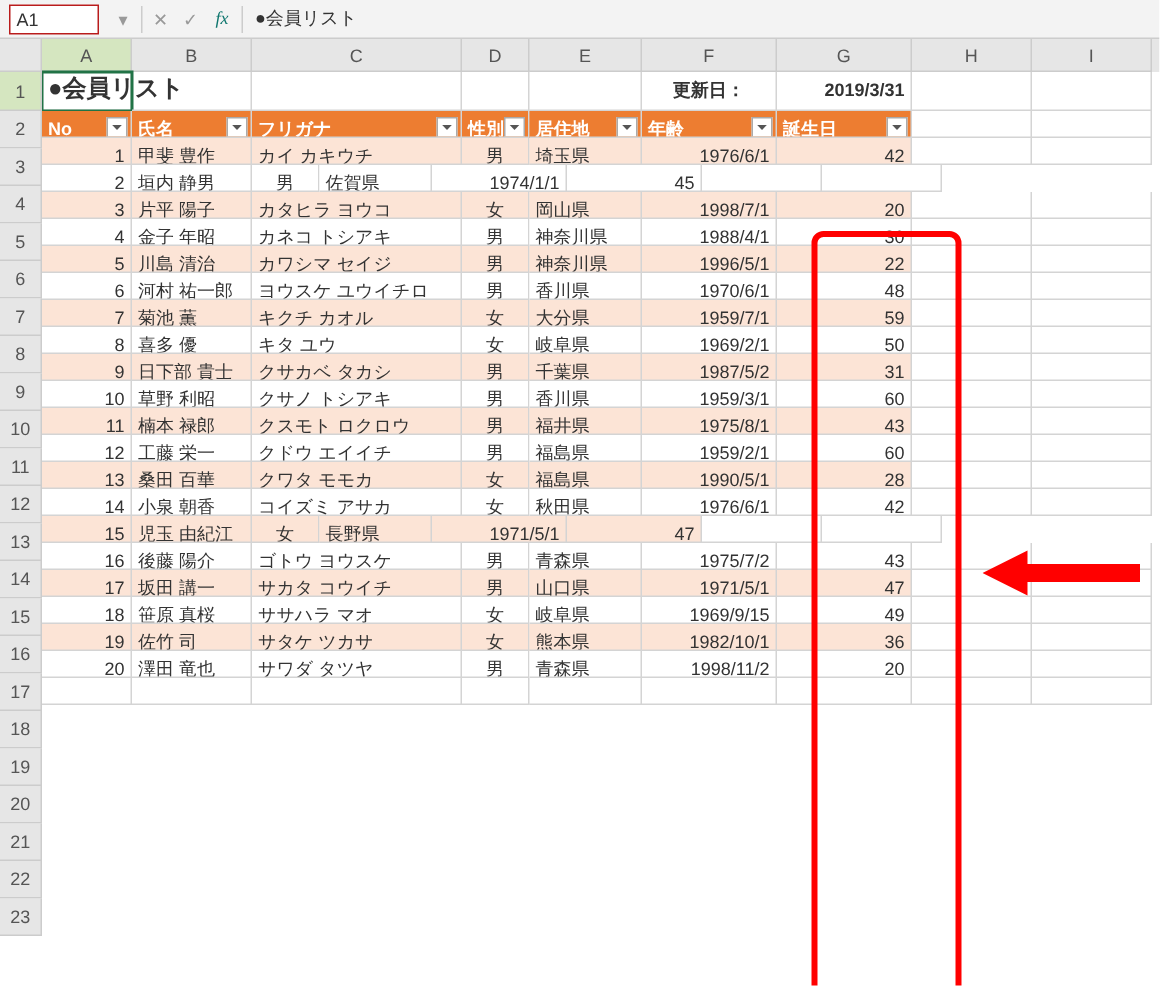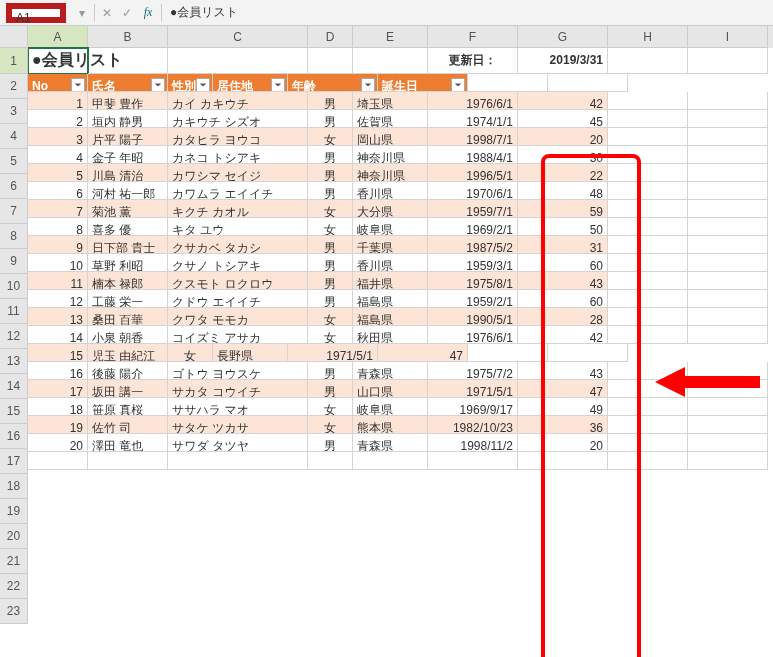--- a/index.html
+++ b/index.html
@@ -19,21 +19,21 @@
     align-items: center;
     height: 26px;
     border-bottom: 1px solid #ccc;
     background: #f3f3f3;
   }
   .name-box {
     width: 60px;
     height: 20px;
     margin: 0 6px;
     background: #fff;
-    border: 6px solid #b91c1c;
+    border: 1px solid #b91c1c;
     padding: 0 4px;
     line-height: 18px;
     font-size: 12px;
   }
   .fb-btn {
     width: 20px;
     text-align: center;
     color: #999;
     font-size: 12px;
   }
@@ -243,20 +243,25 @@
       <div class="cell wA thead"><span>No</span><span class="filter-btn">
             <svg viewBox="0 0 10 10">
               <path d="M1 3 L5 7 L9 3 Z" fill="#555"></path>
             </svg>
           </span></div>
       <div class="cell wB thead"><span>氏名</span><span class="filter-btn">
             <svg viewBox="0 0 10 10">
               <path d="M1 3 L5 7 L9 3 Z" fill="#555"></path>
             </svg>
           </span></div>
+      <div class="cell wC thead"><span>フリガナ</span><span class="filter-btn">
+            <svg viewBox="0 0 10 10">
+              <path d="M1 3 L5 7 L9 3 Z" fill="#555"></path>
+            </svg>
+          </span></div>
       <div class="cell wD thead"><span>性別</span><span class="filter-btn">
             <svg viewBox="0 0 10 10">
               <path d="M1 3 L5 7 L9 3 Z" fill="#555"></path>
             </svg>
           </span></div>
       <div class="cell wE thead"><span>居住地</span><span class="filter-btn">
             <svg viewBox="0 0 10 10">
               <path d="M1 3 L5 7 L9 3 Z" fill="#555"></path>
             </svg>
           </span></div>
@@ -282,21 +287,20 @@
           <div class="cell wD ctr stripe-odd">男</div>
           <div class="cell wE stripe-odd">埼玉県</div>
           <div class="cell wF num stripe-odd">1976/6/1</div>
           <div class="cell wG num stripe-odd">42</div>
           <div class="cell wH"></div>
           <div class="cell wI"></div>
         </div>
         <div class="row">
           <div class="cell wA num stripe-even">2</div>
           <div class="cell wB stripe-even">垣内 静男</div>
-          <div class="cell wC stripe-even">カキウチ シズオ</div>
           <div class="cell wD ctr stripe-even">男</div>
           <div class="cell wE stripe-even">佐賀県</div>
           <div class="cell wF num stripe-even">1974/1/1</div>
           <div class="cell wG num stripe-even">45</div>
           <div class="cell wH"></div>
           <div class="cell wI"></div>
         </div>
         <div class="row">
           <div class="cell wA num stripe-odd">3</div>
           <div class="cell wB stripe-odd">片平 陽子</div>
@@ -326,21 +330,21 @@
           <div class="cell wD ctr stripe-odd">男</div>
           <div class="cell wE stripe-odd">神奈川県</div>
           <div class="cell wF num stripe-odd">1996/5/1</div>
           <div class="cell wG num stripe-odd">22</div>
           <div class="cell wH"></div>
           <div class="cell wI"></div>
         </div>
         <div class="row">
           <div class="cell wA num stripe-even">6</div>
           <div class="cell wB stripe-even">河村 祐一郎</div>
-          <div class="cell wC stripe-even">カワムラ エイイチ</div>
+          <div class="cell wC stripe-even">ヨウスケ ユウイチロ</div>
           <div class="cell wD ctr stripe-even">男</div>
           <div class="cell wE stripe-even">香川県</div>
           <div class="cell wF num stripe-even">1970/6/1</div>
           <div class="cell wG num stripe-even">48</div>
           <div class="cell wH"></div>
           <div class="cell wI"></div>
         </div>
         <div class="row">
           <div class="cell wA num stripe-odd">7</div>
           <div class="cell wB stripe-odd">菊池 薫</div>
@@ -460,32 +464,32 @@
           <div class="cell wG num stripe-odd">47</div>
           <div class="cell wH"></div>
           <div class="cell wI"></div>
         </div>
         <div class="row">
           <div class="cell wA num stripe-even">18</div>
           <div class="cell wB stripe-even">笹原 真桜</div>
           <div class="cell wC stripe-even">ササハラ マオ</div>
           <div class="cell wD ctr stripe-even">女</div>
           <div class="cell wE stripe-even">岐阜県</div>
-          <div class="cell wF num stripe-even">1969/9/17</div>
+          <div class="cell wF num stripe-even">1969/9/15</div>
           <div class="cell wG num stripe-even">49</div>
           <div class="cell wH"></div>
           <div class="cell wI"></div>
         </div>
         <div class="row">
           <div class="cell wA num stripe-odd">19</div>
           <div class="cell wB stripe-odd">佐竹 司</div>
           <div class="cell wC stripe-odd">サタケ ツカサ</div>
           <div class="cell wD ctr stripe-odd">女</div>
           <div class="cell wE stripe-odd">熊本県</div>
-          <div class="cell wF num stripe-odd">1982/10/23</div>
+          <div class="cell wF num stripe-odd">1982/10/1</div>
           <div class="cell wG num stripe-odd">36</div>
           <div class="cell wH"></div>
           <div class="cell wI"></div>
         </div>
         <div class="row">
           <div class="cell wA num stripe-even">20</div>
           <div class="cell wB stripe-even">澤田 竜也</div>
           <div class="cell wC stripe-even">サワダ タツヤ</div>
           <div class="cell wD ctr stripe-even">男</div>
           <div class="cell wE stripe-even">青森県</div>

